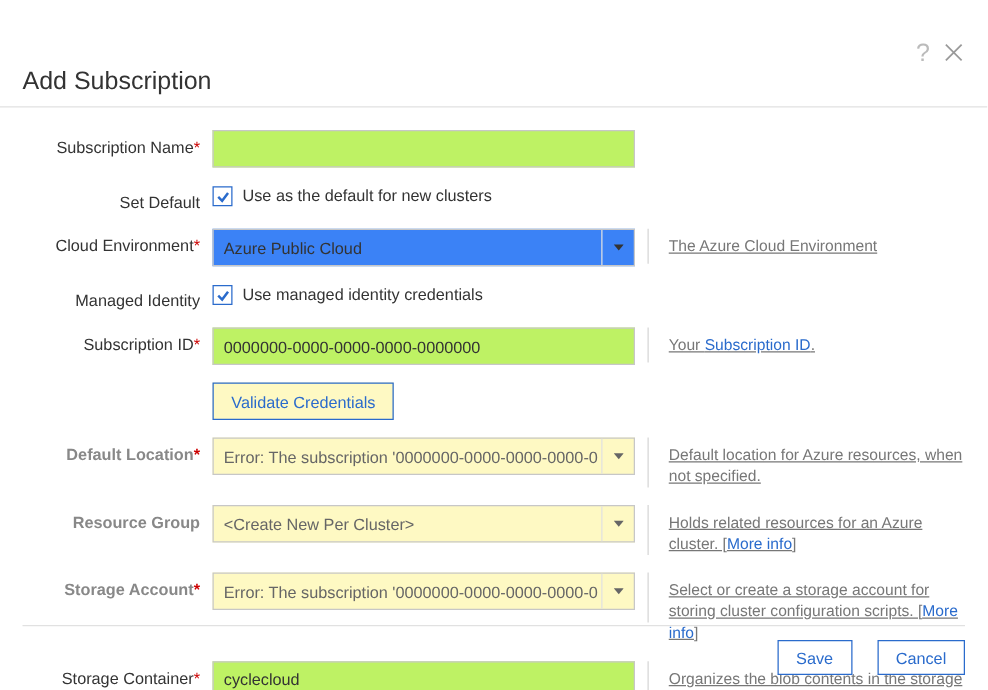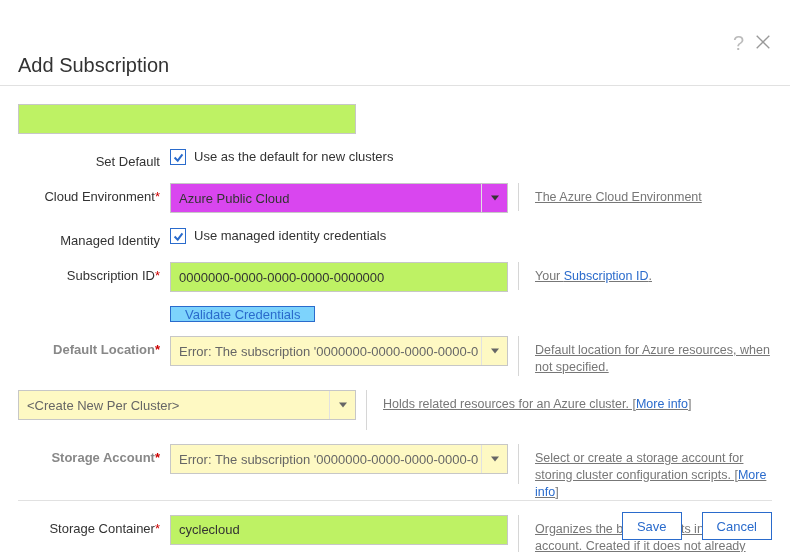--- a/index.html
+++ b/index.html
@@ -60,21 +60,21 @@
     .dashed {
       border: 1.5px dashed #3b7dd8;
       background: #fff;
     }
     .select {
       height: 30px;
       border: 1px solid #c7c7c7;
       display: flex;
       align-items: center;
       width: 100%;
-      background: #d946ef;
+      background: #3b82f6;
     }
     .select-text {
       flex: 1;
       padding: 0 8px;
       white-space: nowrap;
       overflow: hidden;
       text-overflow: clip;
       font-size: 13px;
     }
     .select-arrow {
@@ -95,24 +95,24 @@
       align-items: center;
       justify-content: center;
       margin-right: 8px;
       position: relative;
       top: 1px;
       cursor: pointer;
     }
     .chk svg { width: 11px; height: 11px; stroke: #2a6bcc; stroke-width: 2.5; fill: none; }
     .chk-label { font-size: 13px; color: #333; }
     .validate-btn {
-      height: 16px;
+      height: 30px;
       border: 1px solid #2a6bcc;
       color: #2a6bcc;
-      background: #7dd3fc;
+      background: #fef9c3;
       padding: 0 14px;
       font-size: 13px;
       cursor: pointer;
     }
     .footer {
       position: absolute;
       bottom: 0;
       left: 0;
       right: 0;
       padding: 12px 18px;
@@ -151,20 +151,21 @@
             <line x1="3" y1="3" x2="17" y2="17"></line>
             <line x1="17" y1="3" x2="3" y2="17"></line>
           </svg>
       </span>
     </div>
   </div>
 
   <div class="body">
 
     <div class="row">
+      <div class="label-col"><span>Subscription Name</span><span class="req">*</span></div>
       <div class="input-col">
         <input type="text" class="dashed" value="" style="">
       </div>
     </div>
 
     <div class="row">
       <div class="label-col">Set Default</div>
       <div class="input-col">
         <span class="chk">
           <svg viewBox="0 0 14 14">
@@ -231,20 +232,21 @@
                 <polygon points="0,0 10,0 5,6" fill="#666"></polygon>
               </svg>
           </div>
         </div>
       </div>
       <div class="sep sep-tall"></div>
       <div class="info-col">Default location for Azure resources, when not specified.</div>
     </div>
 
     <div class="row">
+      <div class="label-col lbl-grey">Resource Group</div>
       <div class="input-col">
         <div class="select grey">
           <div class="select-text">&lt;Create New Per Cluster&gt;</div>
           <div class="select-arrow">
             <svg viewBox="0 0 10 6">
                 <polygon points="0,0 10,0 5,6" fill="#666"></polygon>
               </svg>
           </div>
         </div>
       </div>

